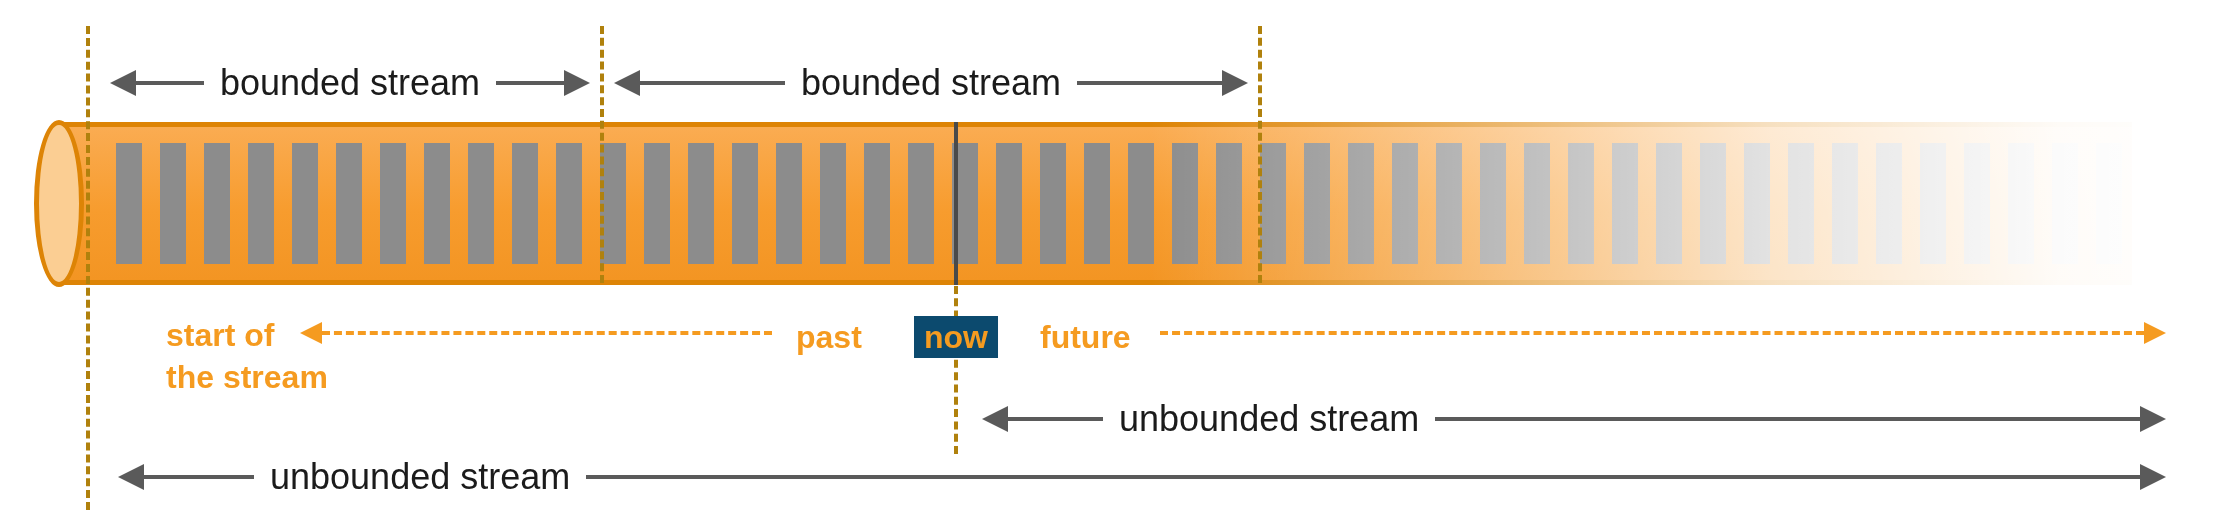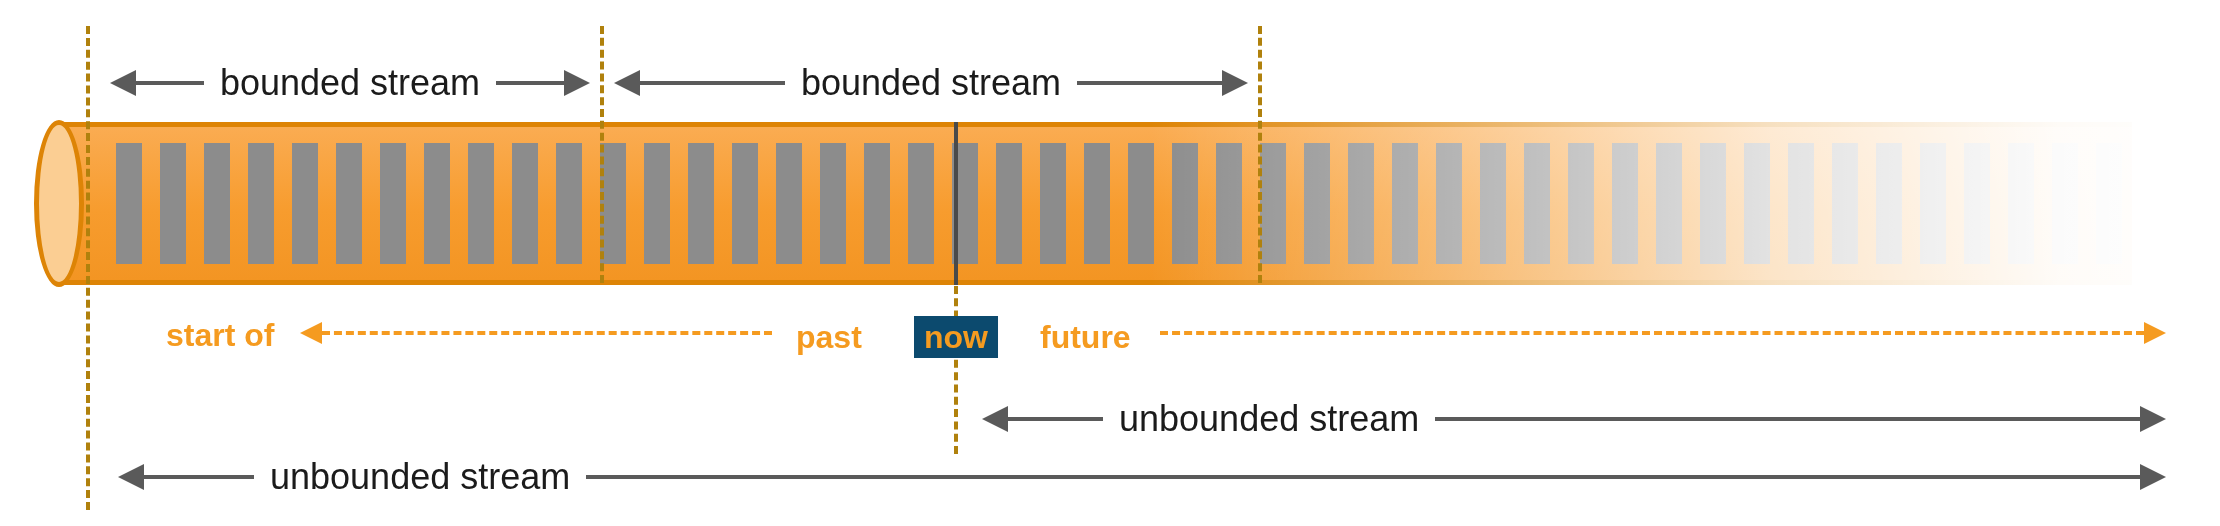--- a/index.html
+++ b/index.html
@@ -124,20 +124,21 @@
   <div class="harrow bounded-2">
     <span class="head h-left"></span>
     <span class="line"></span>
     <span class="lbl">bounded stream</span>
     <span class="line"></span>
     <span class="head h-right"></span>
   </div>
 
   <div class="olabel start-label">
     <div>start of</div>
+    <div>the stream</div>
   </div>
 
   <div class="oarrow past-arrow">
     <span class="ohead o-left"></span>
     <span class="dash"></span>
   </div>
 
   <div class="olabel past-label">past</div>
 
   <div class="olabel now-label">now</div>

